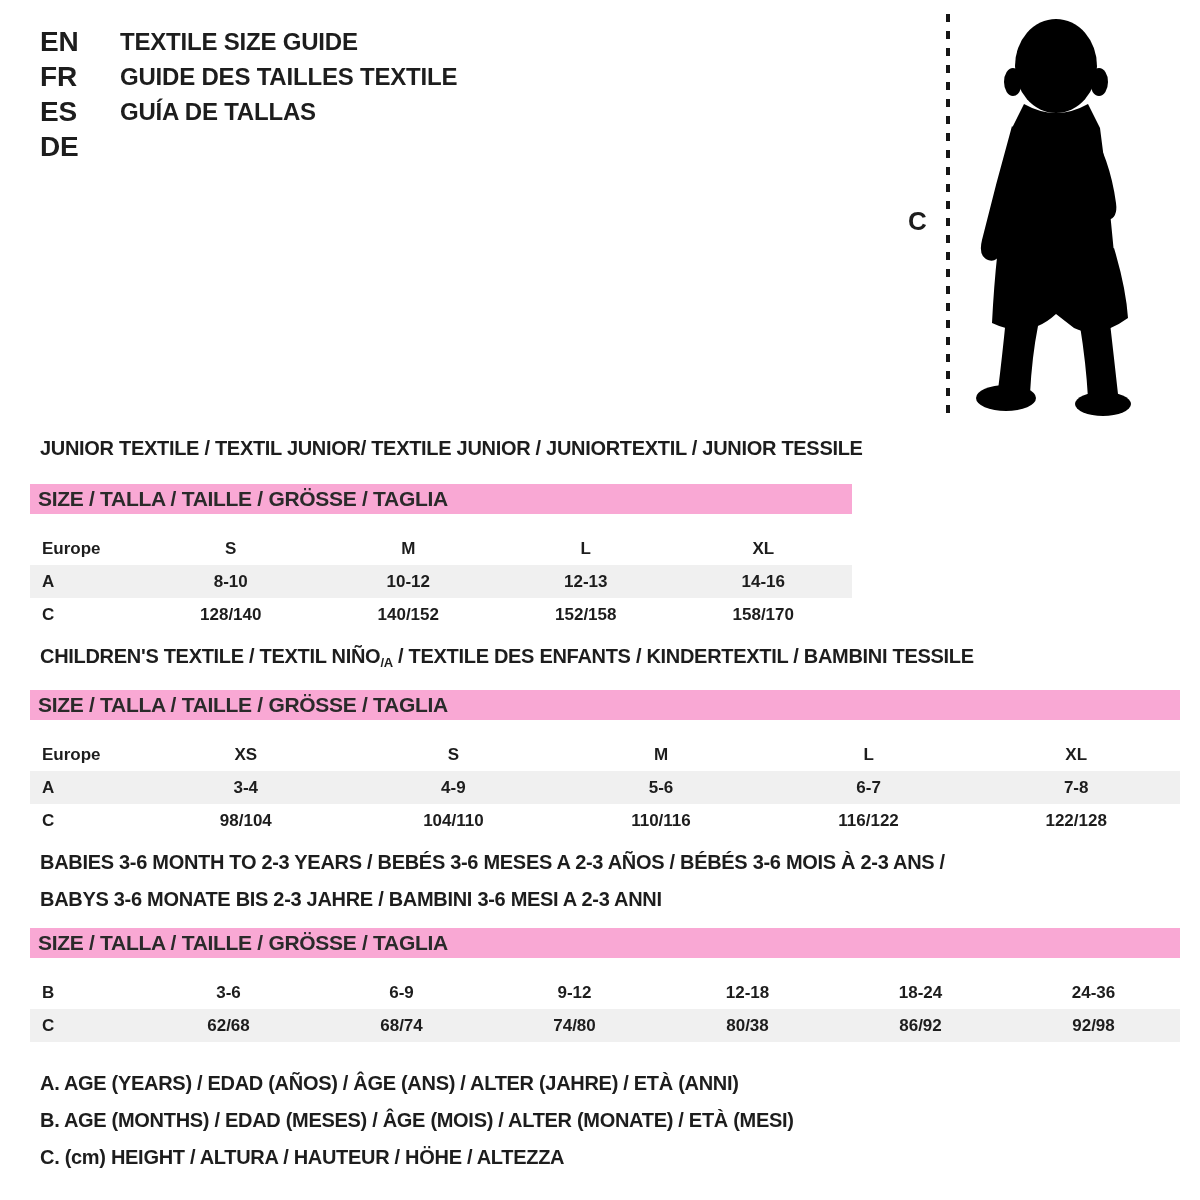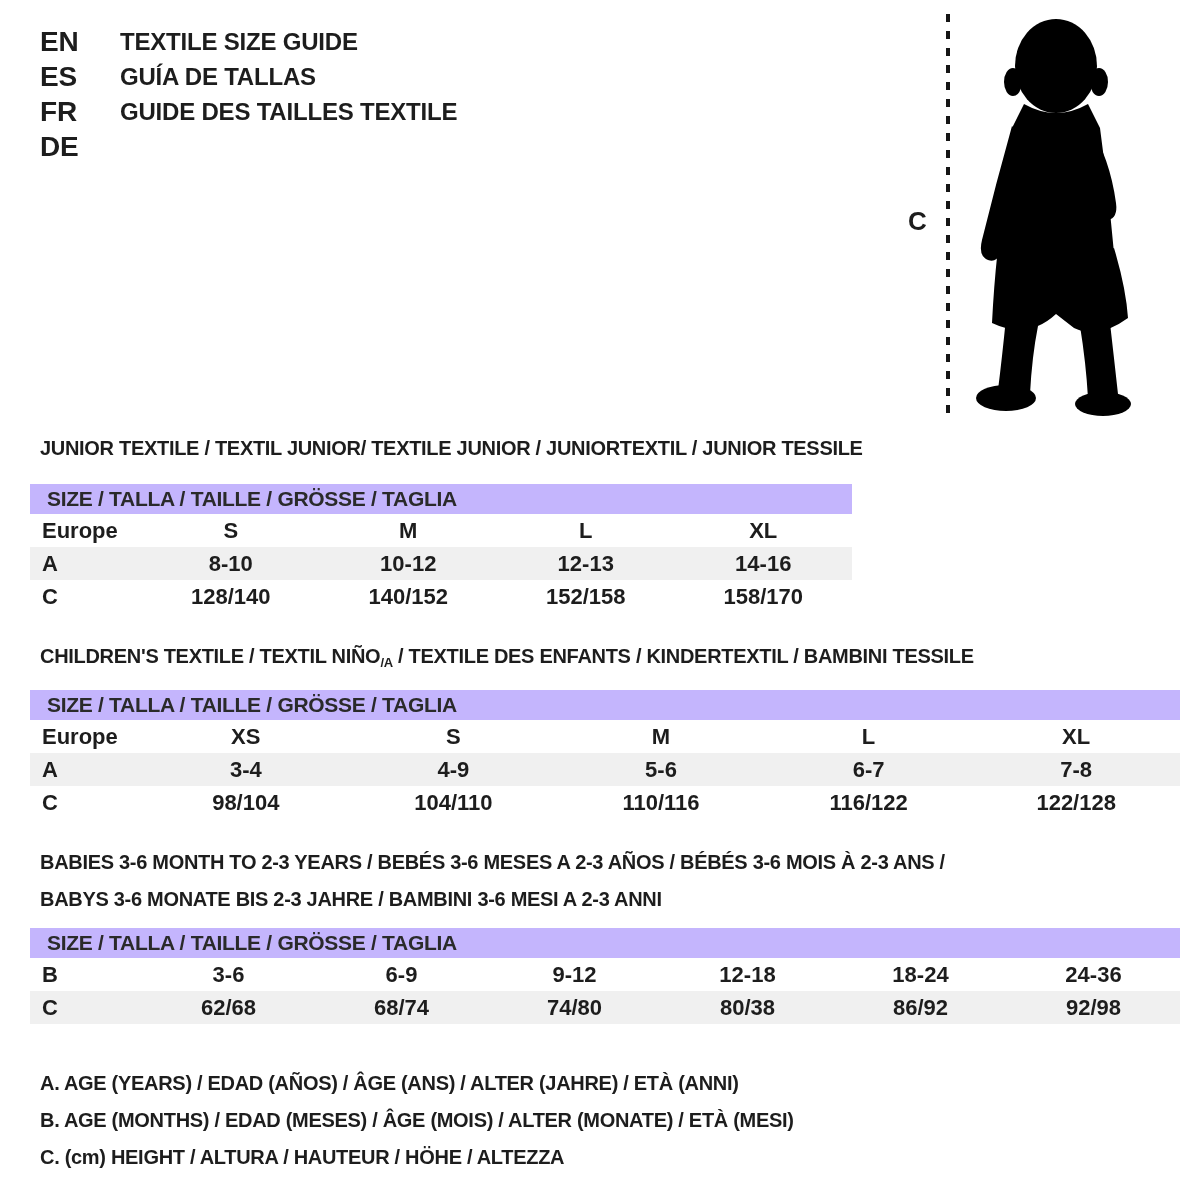--- a/index.html
+++ b/index.html
@@ -32,50 +32,50 @@
   
   .section-title {
     position: absolute; left: 40px;
     font-weight: bold; font-size: 20px; letter-spacing: -0.3px; white-space: nowrap;
   }
   .subscript { font-size: 13px; vertical-align: -4px; }
 
   
   .size-table { position: absolute; left: 30px; }
   .t-header {
-    background: #c4b5fd; height: 30px; margin-bottom: 0;
-    display: flex; align-items: center; padding-left: 17px;
+    background: #f9a8d4; height: 30px; margin-bottom: 18px;
+    display: flex; align-items: center; padding-left: 8px;
     font-weight: bold; font-size: 21px; color: #2a2a2a; letter-spacing: -0.3px;
   }
-  .t-row { display: flex; height: 33px; align-items: center; font-weight: bold; font-size: 22px; }
+  .t-row { display: flex; height: 33px; align-items: center; font-weight: bold; font-size: 17px; }
   .t-row.alt { background: #f0f0f0; }
   .t-label { width: 112px; padding-left: 12px; }
   .t-cell { flex: 1; text-align: center; }
 
   
   .legend-line {
     position: absolute; left: 40px;
     font-weight: bold; font-size: 20px; letter-spacing: -0.3px; white-space: nowrap;
   }
 </style>
 </head>
 <body>
 
 <div class="lang-block">
   <div class="lang-row">
     <span class="lang-code">EN</span>
     <span class="lang-label">TEXTILE SIZE GUIDE</span>
   </div>
   <div class="lang-row">
+    <span class="lang-code">FR</span>
+    <span class="lang-label">GUIDE DES TAILLES TEXTILE</span>
+  </div>
+  <div class="lang-row">
     <span class="lang-code">ES</span>
     <span class="lang-label">GUÍA DE TALLAS</span>
-  </div>
-  <div class="lang-row">
-    <span class="lang-code">FR</span>
-    <span class="lang-label">GUIDE DES TAILLES TEXTILE</span>
   </div>
   <div class="lang-row">
     <span class="lang-code">DE</span>
   </div>
 </div>
 
 <div class="measure-line"></div>
 <div class="measure-label">C</div>
 <svg class="baby-svg" width="170" height="400" viewBox="0 0 170 400">
   <g fill="#000000">

